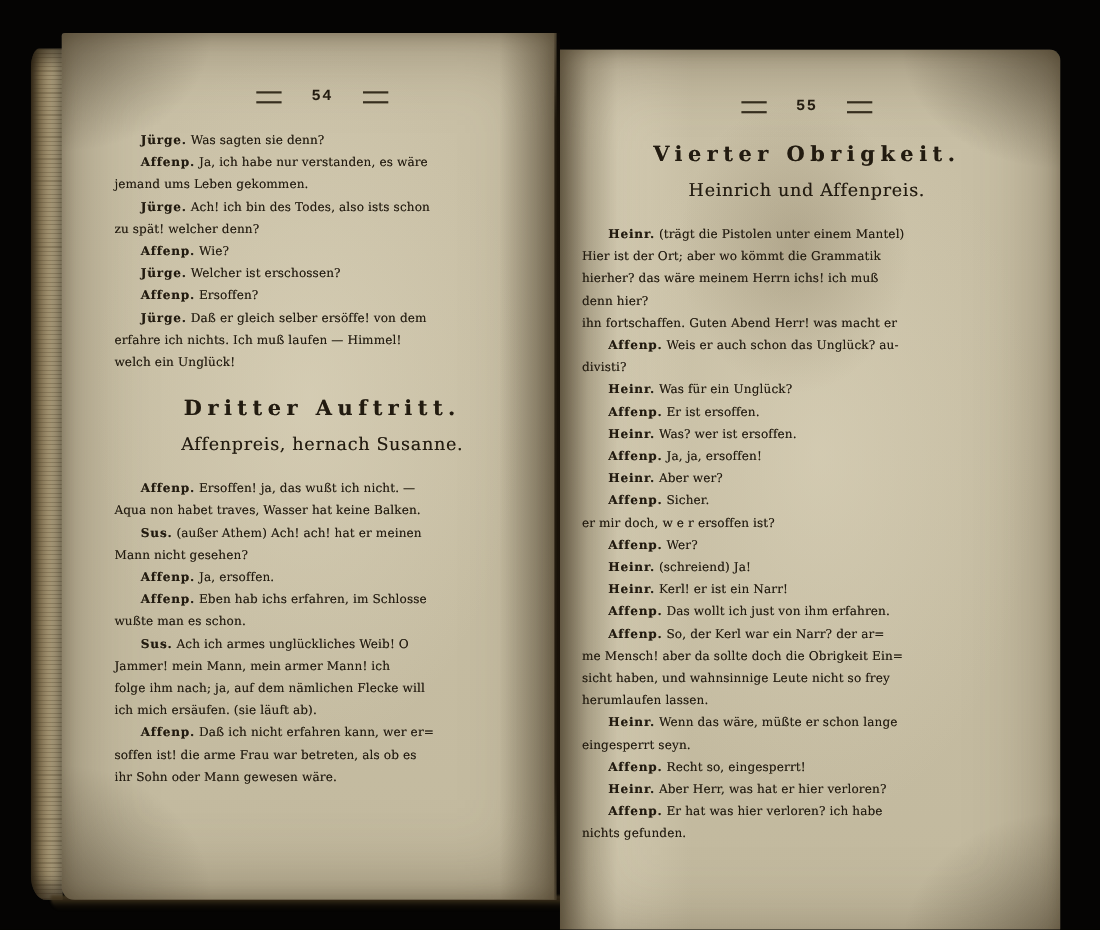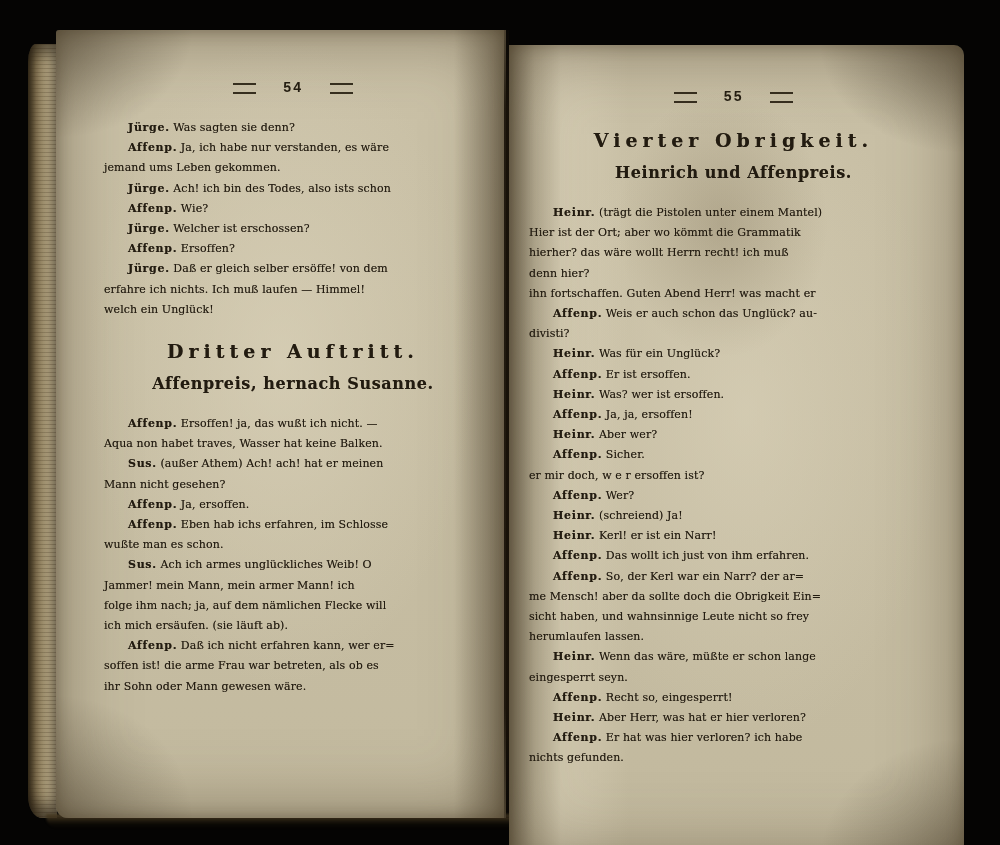--- a/index.html
+++ b/index.html
@@ -64,21 +64,21 @@
   .page-header{display:flex;justify-content:center;align-items:center;gap:27px;margin-bottom:22px;}
   .pagenum{font-size:14px;font-weight:bold;letter-spacing:1.5px;color:#241d11;font-family:Liberation Mono, monospace;}
   .dash{width:23px;height:7px;border-top:2.5px solid #2a2213;border-bottom:2px solid #2a2213;opacity:.92;}
 
   .line{font-size:11px;line-height:20.2px;min-height:20.2px;letter-spacing:.1px;
         text-shadow:0 0 .5px rgba(34,26,14,.55);}
   .t-dialog{text-indent:24px;}
   .t-cont{text-indent:0;}
   .t-heading{font-size:19px;font-weight:bold;letter-spacing:5px;text-align:center;
              line-height:26px;min-height:26px;margin:18px 0 8px;text-indent:0;}
-  .t-subheading{font-size:16px;font-weight:bold;letter-spacing:.6px;text-align:center;
+  .t-subheading{font-size:16px;font-weight:normal;letter-spacing:.6px;text-align:center;
                 line-height:24px;min-height:24px;margin:6px 0 18px;text-indent:0;}
   #right-lines .t-heading{margin-top:0;}
   .speaker{font-weight:bold;letter-spacing:.7px;}
 </style>
 </head>
 <body>
 
 <div class="stage">
   <div class="fore-edge"></div>
   <div class="bottom-edge"></div>
@@ -88,20 +88,21 @@
       <div class="page-header">
         <span class="dash"></span>
         <span class="pagenum">54</span>
         <span class="dash"></span>
       </div>
       <div id="left-lines">
           <div class="line t-dialog"><span class="speaker">Jürge.</span>&nbsp;<span>Was sagten sie denn?</span></div>
           <div class="line t-dialog"><span class="speaker">Affenp.</span>&nbsp;<span>Ja, ich habe nur verstanden, es wäre</span></div>
           <div class="line t-cont"><span>jemand ums Leben gekommen.</span></div>
           <div class="line t-dialog"><span class="speaker">Jürge.</span>&nbsp;<span>Ach! ich bin des Todes, also ists schon</span></div>
+          <div class="line t-cont"><span>zu spät! welcher denn?</span></div>
           <div class="line t-dialog"><span class="speaker">Affenp.</span>&nbsp;<span>Wie?</span></div>
           <div class="line t-dialog"><span class="speaker">Jürge.</span>&nbsp;<span>Welcher ist erschossen?</span></div>
           <div class="line t-dialog"><span class="speaker">Affenp.</span>&nbsp;<span>Ersoffen?</span></div>
           <div class="line t-dialog"><span class="speaker">Jürge.</span>&nbsp;<span>Daß er gleich selber ersöffe! von dem</span></div>
           <div class="line t-cont"><span>erfahre ich nichts. Ich muß laufen — Himmel!</span></div>
           <div class="line t-cont"><span>welch ein Unglück!</span></div>
           <div class="line t-heading"><span>Dritter Auftritt.</span></div>
           <div class="line t-subheading"><span>Affenpreis, hernach Susanne.</span></div>
           <div class="line t-dialog"><span class="speaker">Affenp.</span>&nbsp;<span>Ersoffen! ja, das wußt ich nicht. —</span></div>
           <div class="line t-cont"><span>Aqua non habet traves, Wasser hat keine Balken.</span></div>
@@ -128,21 +129,21 @@
       <div class="page-header">
         <span class="dash"></span>
         <span class="pagenum">55</span>
         <span class="dash"></span>
       </div>
       <div id="right-lines">
           <div class="line t-heading"><span>Vierter Obrigkeit.</span></div>
           <div class="line t-subheading"><span>Heinrich und Affenpreis.</span></div>
           <div class="line t-dialog"><span class="speaker">Heinr.</span>&nbsp;<span>(trägt die Pistolen unter einem Mantel)</span></div>
           <div class="line t-cont"><span>Hier ist der Ort; aber wo kömmt die Grammatik</span></div>
-          <div class="line t-cont"><span>hierher? das wäre wollt Herrn recht! ich muß</span></div>
+          <div class="line t-cont"><span>hierher? das wäre meinem Herrn ichs! ich muß</span></div>
           <div class="line t-cont"><span>denn hier?</span></div>
           <div class="line t-cont"><span>ihn fortschaffen. Guten Abend Herr! was macht er</span></div>
           <div class="line t-dialog"><span class="speaker">Affenp.</span>&nbsp;<span>Weis er auch schon das Unglück? au-</span></div>
           <div class="line t-cont"><span>divisti?</span></div>
           <div class="line t-dialog"><span class="speaker">Heinr.</span>&nbsp;<span>Was für ein Unglück?</span></div>
           <div class="line t-dialog"><span class="speaker">Affenp.</span>&nbsp;<span>Er ist ersoffen.</span></div>
           <div class="line t-dialog"><span class="speaker">Heinr.</span>&nbsp;<span>Was? wer ist ersoffen.</span></div>
           <div class="line t-dialog"><span class="speaker">Affenp.</span>&nbsp;<span>Ja, ja, ersoffen!</span></div>
           <div class="line t-dialog"><span class="speaker">Heinr.</span>&nbsp;<span>Aber wer?</span></div>
           <div class="line t-dialog"><span class="speaker">Affenp.</span>&nbsp;<span>Sicher.</span></div>

